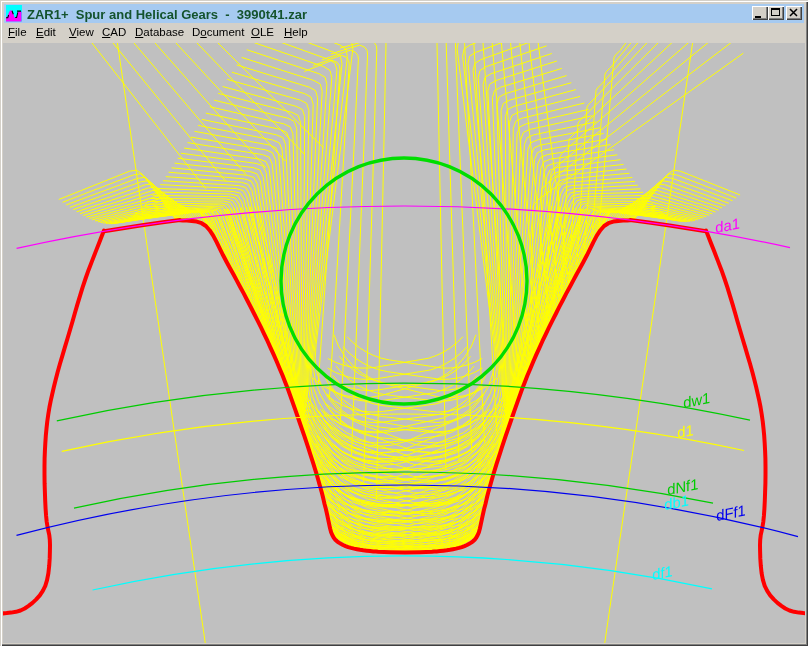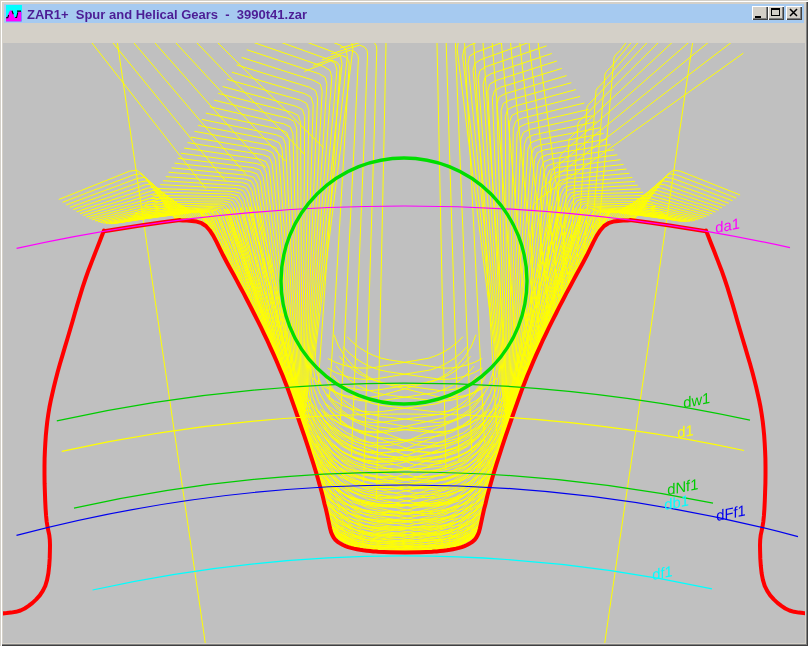--- a/index.html
+++ b/index.html
@@ -1,19 +1,19 @@
 <!DOCTYPE html>
 <html><head><meta charset="utf-8"><style>
 * { margin:0; padding:0; box-sizing:border-box; }
 body { width:808px; height:646px; font-family:"Liberation Sans",sans-serif; }
 .win { position:relative; width:808px; height:646px; background:#d4d0c8;
   box-shadow: inset 1px 1px 0 #d4d0c8, inset 2px 2px 0 #ffffff, inset -1px -1px 0 #404040, inset -2px -2px 0 #808080; }
 .title { position:absolute; left:4px; top:4px; width:800px; height:19px; background:#a6caf0; }
 .ticon { position:absolute; left:2px; top:1px; width:16px; height:17px; }
-.ttext { position:absolute; left:23px; top:3px; font-size:13px; font-weight:bold; color:#4c1d95; white-space:pre; }
+.ttext { position:absolute; left:23px; top:3px; font-size:13px; font-weight:bold; color:#14532d; white-space:pre; }
 .btns { position:absolute; right:2px; top:2px; }
 .btn { display:inline-block; width:16px; height:14px; background:#d4d0c8; position:relative; vertical-align:top;
   box-shadow: inset 1px 1px 0 #ffffff, inset -1px -1px 0 #404040, inset -2px -2px 0 #808080; }
 .btn.close { margin-left:2px; }
 .menu { position:absolute; left:3px; top:23px; width:802px; height:20px; background:#d4d0c8; font-size:11.5px; color:#000; }
 .menu span { position:absolute; top:3px; }
 .canvas { position:absolute; left:3px; top:43px; width:802px; height:600px; }
 </style></head>
 <body>
 <div class="win">
@@ -28,20 +28,30 @@
       <span class="btn"><svg width="16" height="14" viewBox="0 0 16 14">
             <rect x="3" y="10" width="6" height="2" fill="#000"></rect>
           </svg></span><span class="btn"><svg width="16" height="14" viewBox="0 0 16 14">
             <rect x="3.5" y="2.5" width="8" height="7" fill="none" stroke="#000"></rect>
             <rect x="3" y="2" width="9" height="2" fill="#000"></rect>
           </svg></span><span class="btn close"><svg width="16" height="14" viewBox="0 0 16 14">
             <path d="M4 3 L11 10 M11 3 L4 10" stroke="#000" stroke-width="1.5"></path>
           </svg></span>
     </span>
   </div>
+  <div class="menu">
+      <span style="left:5px"><u>F</u>ile</span>
+      <span style="left:33px"><u>E</u>dit</span>
+      <span style="left:66px"><u>V</u>iew</span>
+      <span style="left:99px"><u>C</u>AD</span>
+      <span style="left:132px"><u>D</u>atabase</span>
+      <span style="left:189px">D<u>o</u>cument</span>
+      <span style="left:248px"><u>O</u>LE</span>
+      <span style="left:281px"><u>H</u>elp</span>
+    </div>
   <div class="canvas"><svg width="802" height="600" viewBox="3 43 802 600">
 <defs>
           <clipPath id="cnv">
             <rect x="3" y="43" width="802" height="600"></rect>
           </clipPath>
 <clipPath id="sky">
             <path d="M0 -10L0 613.8L2.7 613.4L6.6 613.1L11.1 612.6L15.9 611.8L20.5 610.5L24.7 608.5L28.6 605.9L32.5 602.9L36.2 599.4L39.8 595.4L42.8 590.8L45.3 585.8L47.1 579.9L48.4 573.1L49.2 565.8L49.7 558.4L49.9 551.3L50 545L49.8 539.7L49.3 535.2L48.4 531L47.5 526.7L46.7 521.8L46.1 515.9L45.6 508.8L45.2 500.8L44.9 492.2L44.6 483.4L44.5 474.7L44.5 466.5L44.6 458.7L44.9 450.9L45.3 443.3L45.8 435.8L46.5 428.5L47.3 421.2L48.3 414.2L49.4 407.5L50.7 400.9L52.2 394.2L53.8 387.3L55.6 380L57.6 372.2L59.9 364L62.4 355.6L64.9 347.1L67.5 338.5L70 330L72.5 321.5L74.9 313L77.4 304.4L80 295.9L82.6 287.4L85.4 279L88.5 270.2L92.1 260.9L95.7 251.6L99.1 243L101.9 235.7L104 230.5L104 231.3L123 228.2L142 225.3L161 222.6L180 220.1L180 220.2L182.9 220.5L186.9 220.6L191.7 220.9L196.7 221.6L201.6 223.2L205.9 226L209.6 230.2L213.2 235.6L216.5 241.9L219.8 248.6L223.1 255.3L226.5 261.8L229.9 268L233.4 274.2L236.8 280.6L240.2 287L243.7 293.4L247.1 300L250.6 306.7L254 313.5L257.5 320.4L261 327.4L264.3 334.3L267.6 341.2L270.7 348.1L273.8 354.9L276.8 361.8L279.7 368.7L282.6 375.5L285.3 382.4L288 389.3L290.5 396.3L293 403.3L295.4 410.2L297.8 417L300 423.5L302.2 429.8L304.3 435.9L306.3 441.9L308.2 447.7L310 453.3L311.8 458.8L313.5 464.1L315.1 469.3L316.6 474.2L318 479L319.3 483.7L320.6 488.2L321.8 492.5L322.8 496.5L323.7 500.4L324.6 504.2L325.6 507.9L326.5 511.8L327.4 515.9L328.3 520.2L329.2 524.4L330.1 528.5L331.1 532.2L332.4 535.3L333.8 537.8L335.3 539.7L337 541.3L338.8 542.6L340.8 543.8L343 545L345.5 546.1L348.2 547.1L351 547.9L354 548.6L357 549.2L360 549.8L363.2 550.3L366.6 550.7L370.1 551.1L373.3 551.4L376 551.6L378 551.8L390 552.2L405 552.4L420 552.2L432 551.8L434 551.6L436.7 551.4L439.9 551.1L443.4 550.7L446.8 550.3L450 549.8L453 549.2L456 548.6L459 547.9L461.8 547.1L464.5 546.1L467 545L469.2 543.8L471.2 542.6L473 541.3L474.7 539.7L476.2 537.8L477.6 535.3L478.9 532.2L479.9 528.5L480.8 524.4L481.7 520.2L482.6 515.9L483.5 511.8L484.4 507.9L485.4 504.2L486.3 500.4L487.2 496.5L488.2 492.5L489.4 488.2L490.7 483.7L492 479L493.4 474.2L494.9 469.3L496.5 464.1L498.2 458.8L500 453.3L501.8 447.7L503.7 441.9L505.7 435.9L507.8 429.8L510 423.5L512.2 417L514.6 410.2L517 403.3L519.5 396.3L522 389.3L524.7 382.4L527.4 375.5L530.3 368.7L533.2 361.8L536.2 354.9L539.3 348.1L542.4 341.2L545.7 334.3L549 327.4L552.5 320.4L556 313.5L559.4 306.7L562.9 300L566.3 293.4L569.8 287L573.2 280.6L576.6 274.2L580.1 268L583.5 261.8L586.9 255.3L590.2 248.6L593.5 241.9L596.8 235.6L600.4 230.2L604.1 226L608.4 223.2L613.3 221.6L618.3 220.9L623.1 220.6L627.1 220.5L630 220.2L630 220.1L649 222.6L668 225.3L687 228.2L706 231.3L706 230.5L708.1 235.7L710.9 243L714.3 251.6L717.9 260.9L721.5 270.2L724.6 279L727.4 287.4L730 295.9L732.6 304.4L735.1 313L737.5 321.5L740 330L742.5 338.5L745.1 347.1L747.6 355.6L750.1 364L752.4 372.2L754.4 380L756.2 387.3L757.8 394.2L759.3 400.9L760.6 407.5L761.7 414.2L762.7 421.2L763.5 428.5L764.2 435.8L764.7 443.3L765.1 450.9L765.4 458.7L765.5 466.5L765.5 474.7L765.4 483.4L765.1 492.2L764.8 500.8L764.4 508.8L763.9 515.9L763.3 521.8L762.5 526.7L761.6 531L760.7 535.2L760.2 539.7L760 545L760.1 551.3L760.3 558.4L760.8 565.8L761.6 573.1L762.9 579.9L764.7 585.8L767.2 590.8L770.2 595.4L773.8 599.4L777.5 602.9L781.4 605.9L785.3 608.5L789.5 610.5L794.1 611.8L798.9 612.6L803.4 613.1L807.3 613.4L810 613.8L810 -10Z"></path>
           </clipPath>
         </defs>
 <rect x="3" y="43" width="802" height="600" fill="#c0c0c0"></rect>

